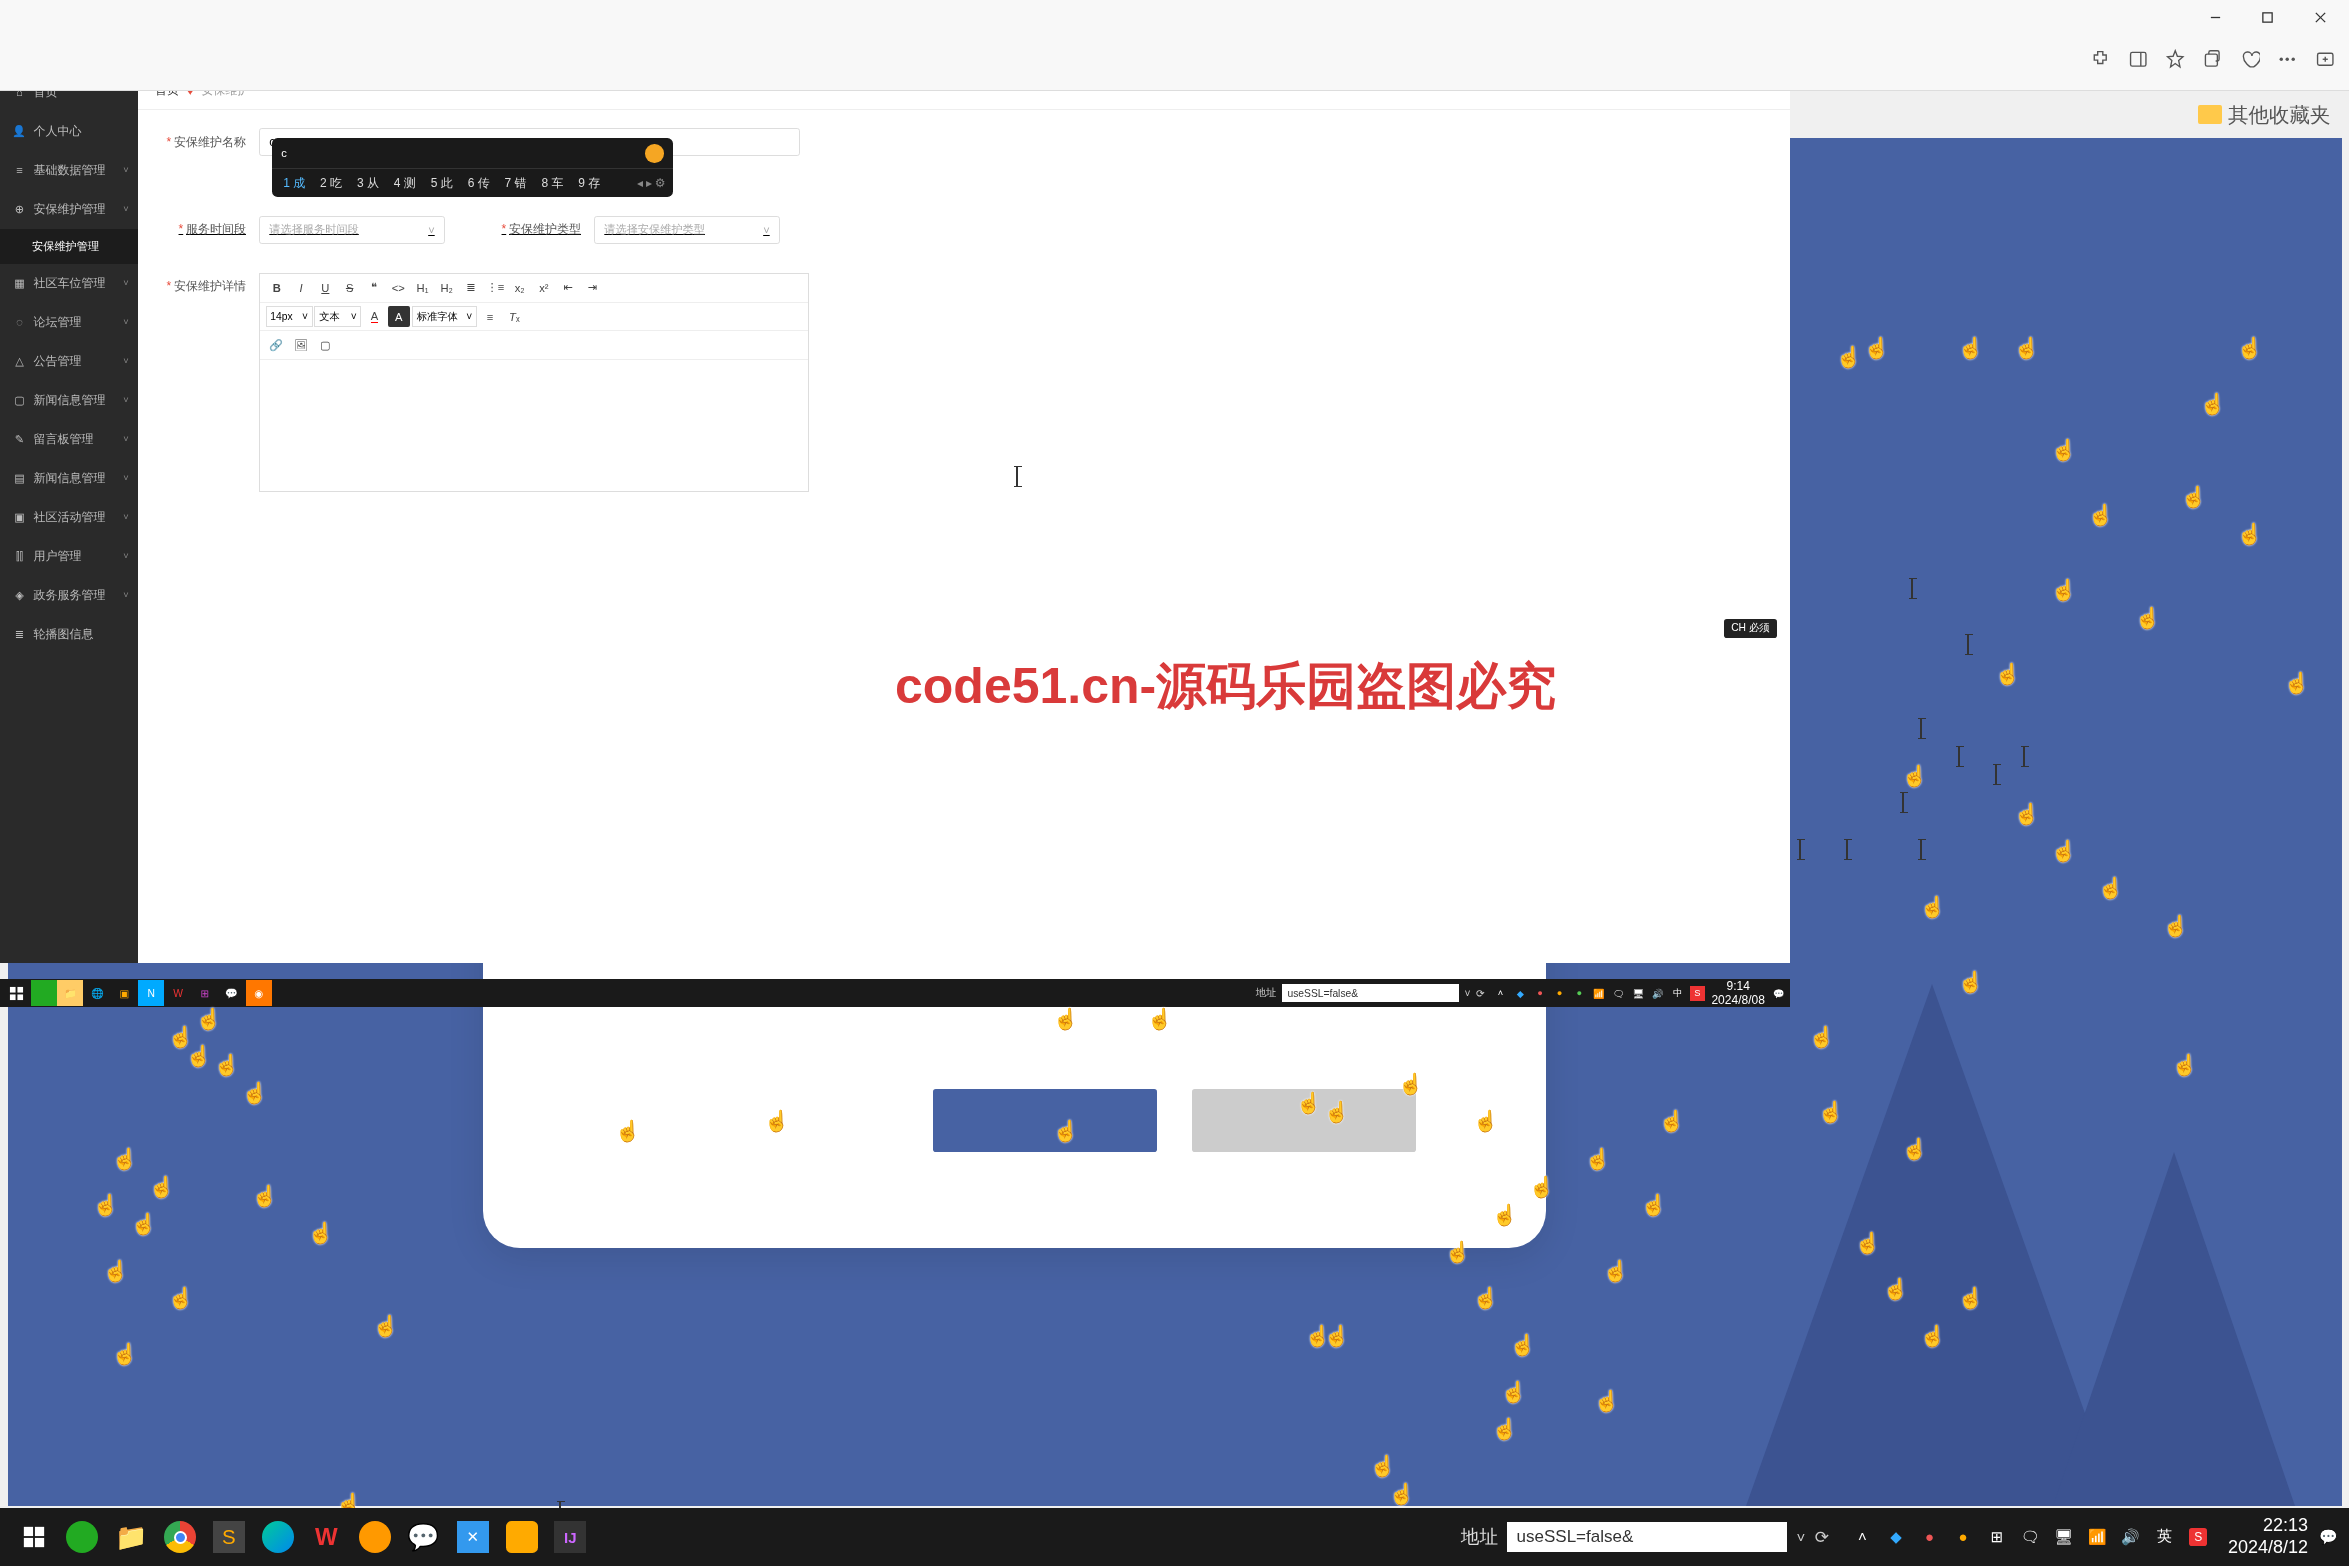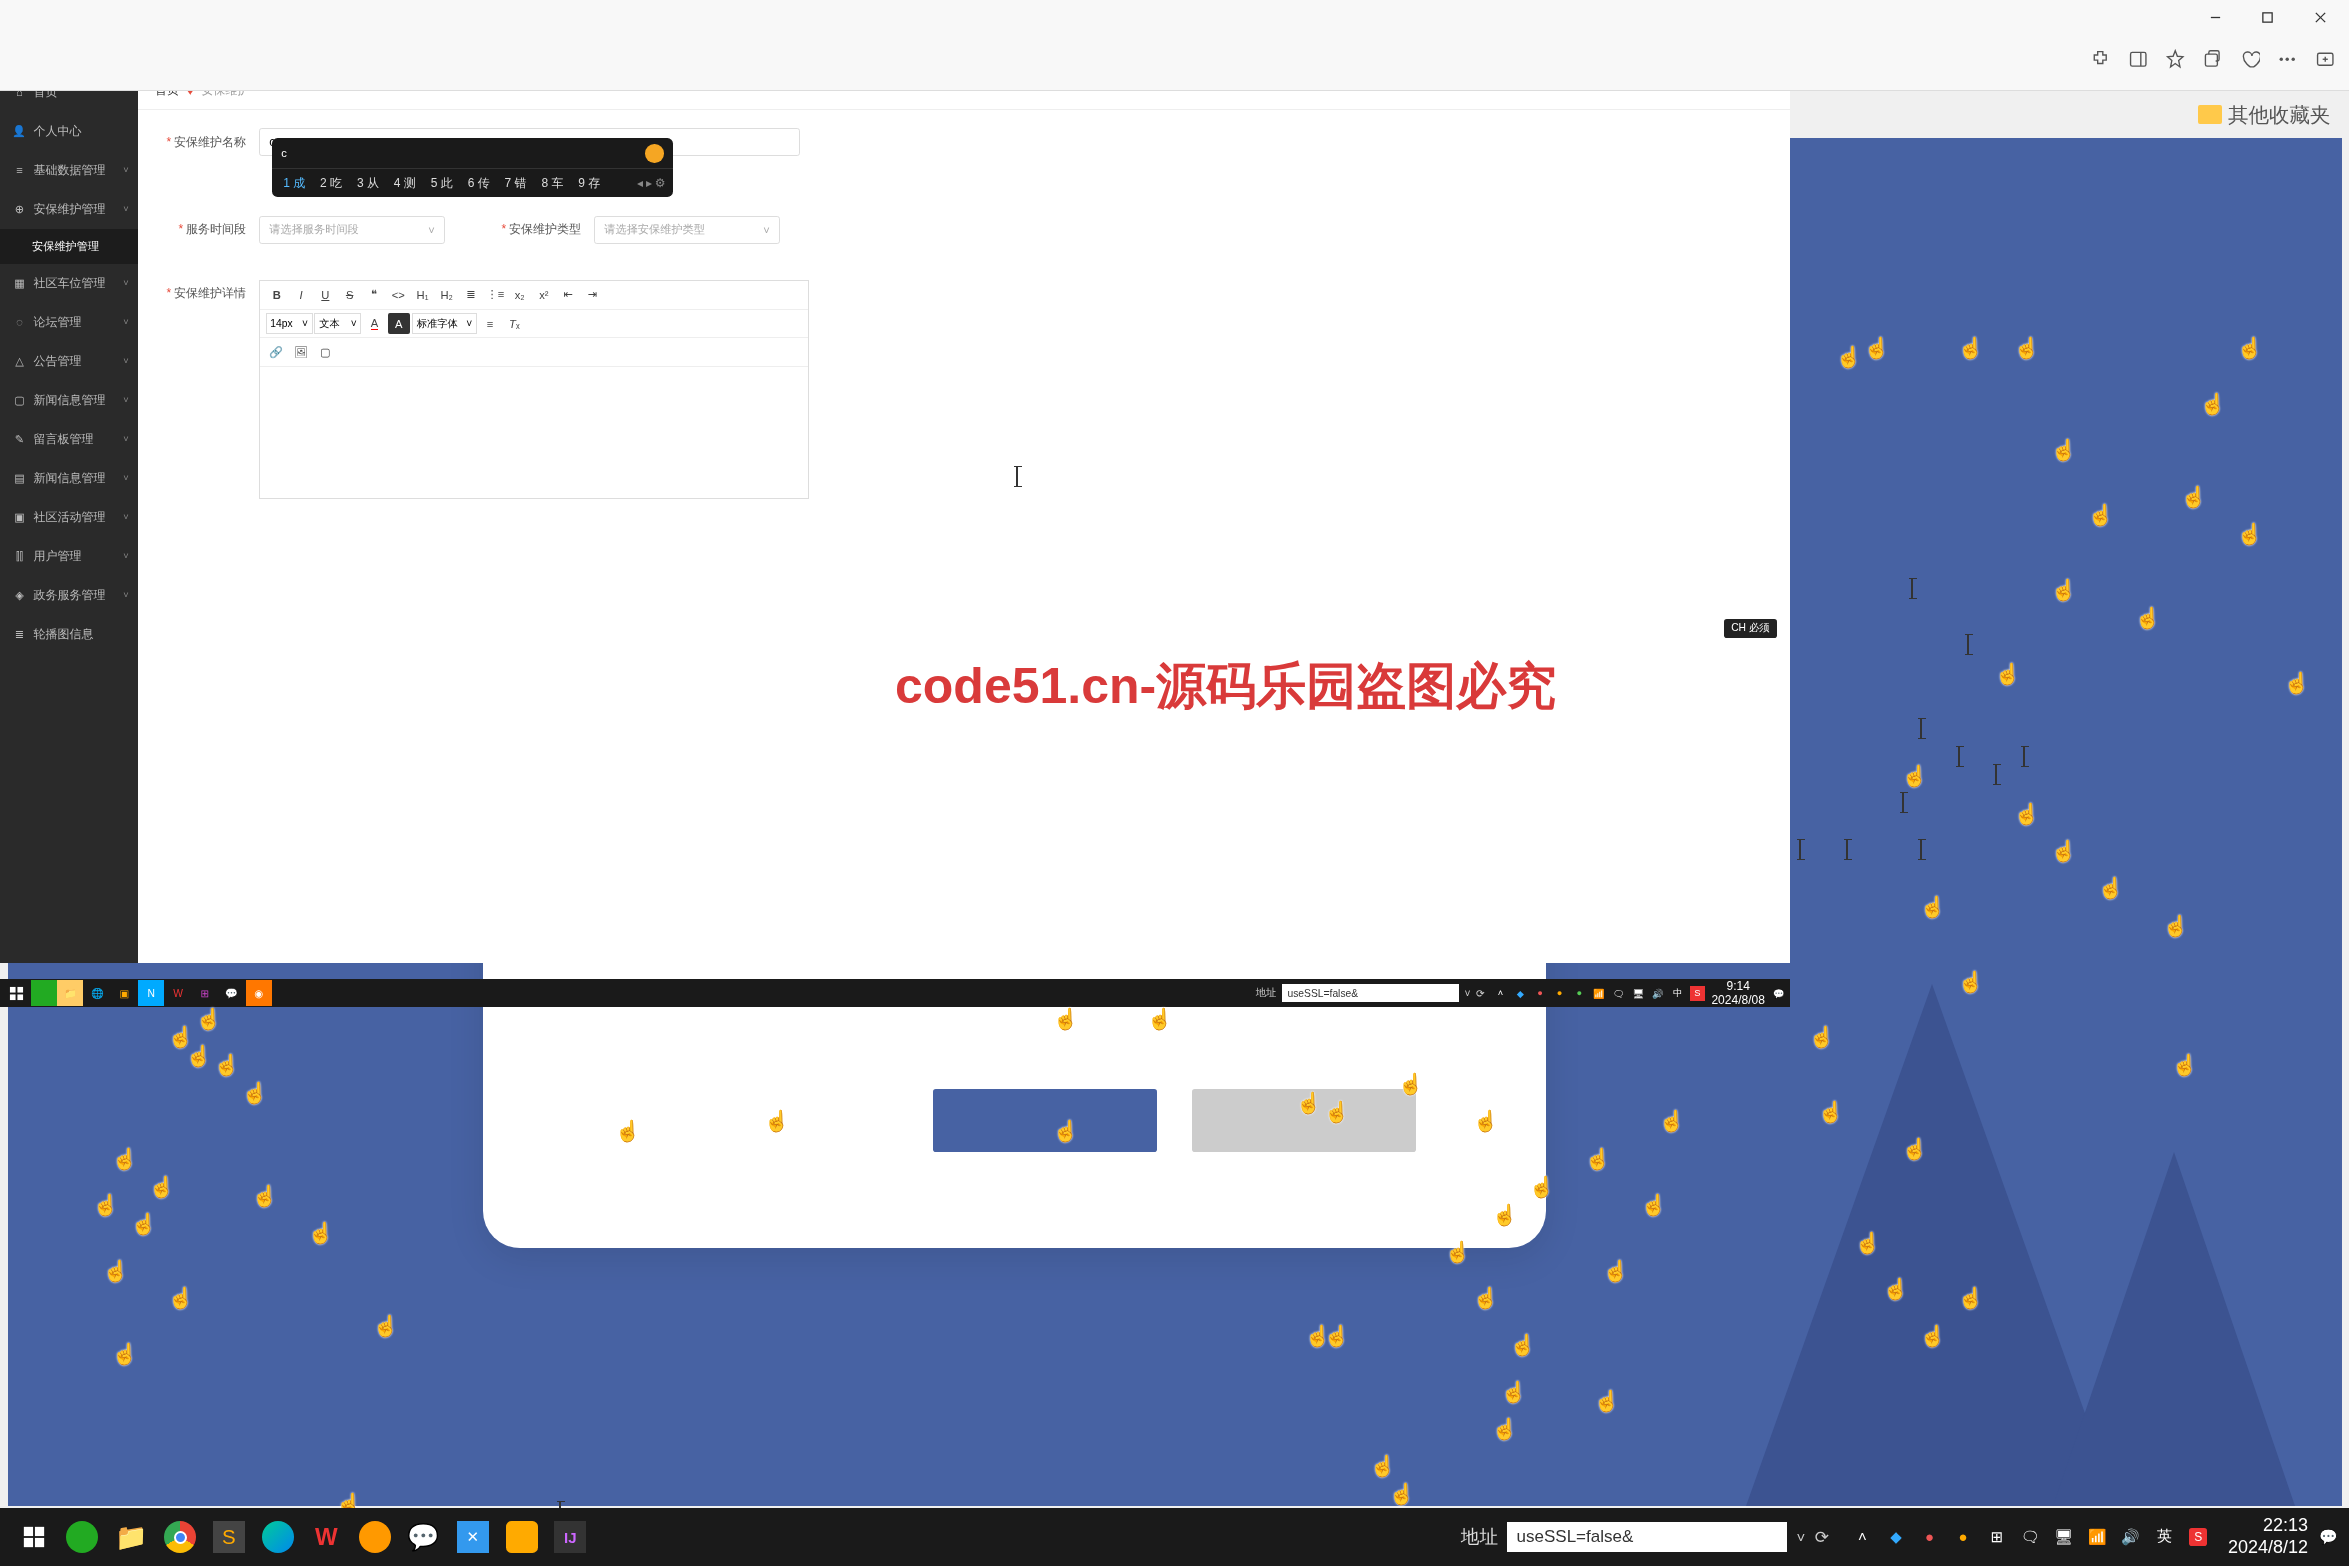--- a/index.html
+++ b/index.html
@@ -62,21 +62,21 @@
 .bc-current { color: #999; }
 .form { padding: 18.6px 28px; }
 .form-row { display: flex; margin-bottom: 20.5px; align-items: flex-start; }
 .form-label { width: 93px; text-align: right; padding-right: 13px; font-size: 12px; color: #555; padding-top: 5.6px; }
 .form-label .req { color: #e74c3c; margin-right: 2.8px; }
 .form-input { width: 541px; height: 28px; border: 0.9px solid #ddd; border-radius: 2.8px; padding: 0 9.3px; font-size: 12px; }
 .form-select { width: 186px; height: 28px; border: 0.9px solid #ddd; border-radius: 2.8px; padding: 0 9.3px; font-size: 11.2px; color: #aaa; display: flex; align-items: center; justify-content: space-between; cursor: pointer; }
 .upload-box { width: 131px; height: 131px; border: 0.9px dashed #ccc; border-radius: 3.7px; display: flex; align-items: center; justify-content: center; font-size: 26px; color: #bbb; cursor: pointer; }
 .upload-hint { font-size: 10.3px; color: #aaa; margin-top: 7.5px; }
 .form-2col { display: flex; gap: 56px; }
-.form-2col .form-row { margin-bottom: 8px; }
+.form-2col .form-row { margin-bottom: 1px; text-decoration: underline; }
 
 
 .editor { border: 0.9px solid #ddd; width: 550px; }
 .ed-toolbar { border-bottom: 0.9px solid #eee; padding: 3.7px 5.6px; display: flex; flex-wrap: wrap; gap: 1.9px; align-items: center; }
 .ed-btn { width: 22.4px; height: 20.5px; display: flex; align-items: center; justify-content: center; font-size: 11.2px; cursor: pointer; color: #444; border-radius: 1.9px; }
 .ed-sel { height: 20.5px; font-size: 10.3px; border: 0.9px solid #ddd; padding: 0 3.7px; cursor: pointer; min-width: 47px; display: flex; align-items: center; justify-content: space-between; }
 .ed-content { min-height: 131px; padding: 9.3px; }
 
 
 .ime { position: absolute; top: 10.3px; left: 13px; width: 401px; background: #1a1a1a; border-radius: 5.6px; z-index: 200; overflow: hidden; font-size: 12px;}

